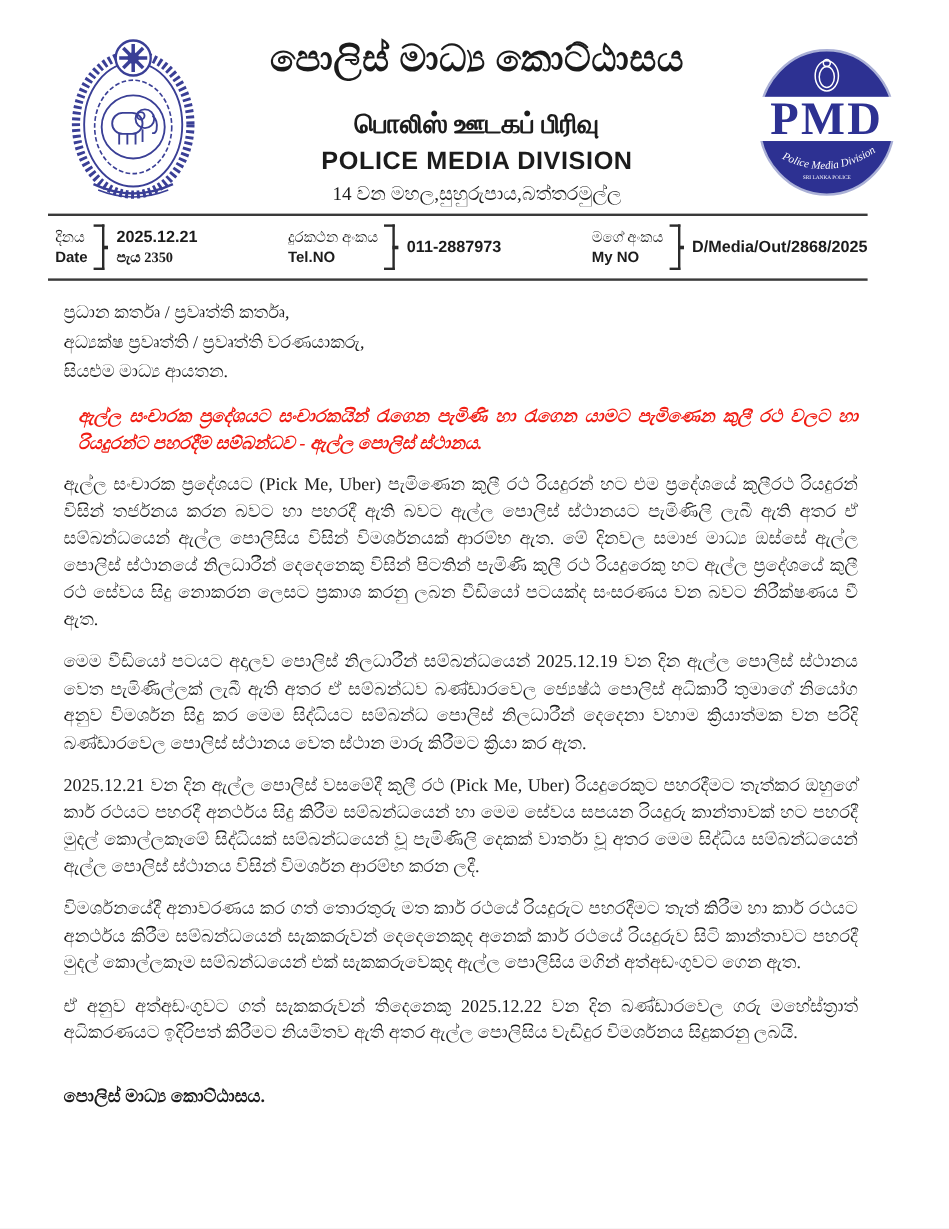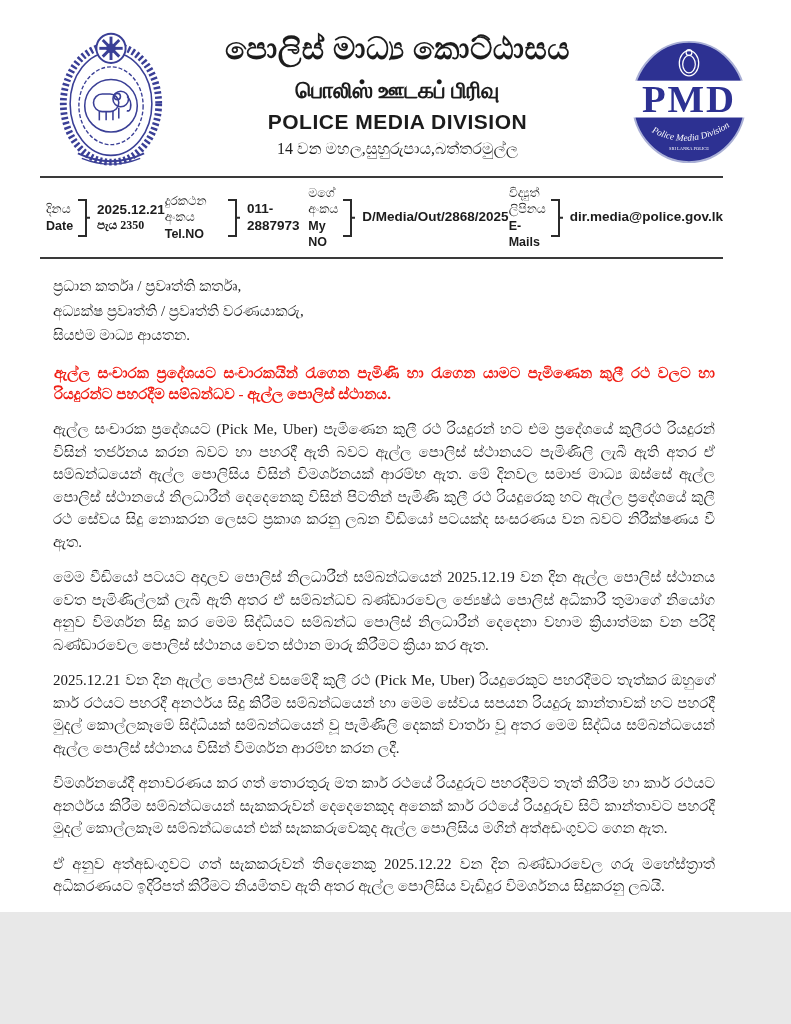--- a/index.html
+++ b/index.html
@@ -1,28 +1,28 @@
 <!DOCTYPE html>
 <html lang="si"><head>
 <meta charset="utf-8">
 <style>
   html,body{margin:0;padding:0;background:#e8e8e8;}
   .page{
-    width:791px;height:912px;margin:0 auto;background:#ffffff;
+    width:791px;height:1024px;margin:0 auto;background:#ffffff;
     font-family:"Liberation Serif","DejaVu Serif",serif;color:#1c1c1c;
     position:relative;box-sizing:border-box;overflow:hidden;
   }
   
   .header-row{display:flex;align-items:flex-start;justify-content:space-between;
     padding:24px 38px 6px 52px;}
   .crest{width:118px;height:146px;flex:0 0 auto;}
   .pmd{width:128px;height:128px;flex:0 0 auto;margin-top:14px;}
   .head-center{flex:1;text-align:center;padding-top:6px;}
   .h-sinhala{font-size:31px;font-weight:700;line-height:1.25;letter-spacing:.5px;}
-  .h-tamil{font-size:23px;font-weight:600;margin-top:8px;line-height:1.2;}
+  .h-tamil{font-size:23px;font-weight:600;margin-top:21px;line-height:1.2;}
   .h-english{font-size:21px;font-weight:700;font-family:"Liberation Sans","DejaVu Sans",sans-serif;margin-top:6px;letter-spacing:.5px;}
   .h-address{font-size:16px;margin-top:6px;}
   
   .rule{height:2px;background:#3a3a3a;width:683px;margin-left:40px;}
   
   .info-bar{display:flex;align-items:center;justify-content:space-between;
     width:677px;margin:7px 0 7px 46px;}
   .info-group{display:flex;align-items:center;}
   .info-labels{display:flex;flex-direction:column;line-height:1.3;}
   .lab-si{font-size:12.5px;}
@@ -30,21 +30,21 @@
   .bracket{width:7px;height:34px;border-top:2.5px solid #2b2b2b;border-right:2.5px solid #2b2b2b;
     border-bottom:2.5px solid #2b2b2b;position:relative;margin:0 10px 0 5px;flex:0 0 auto;}
   .bracket::after{content:"";position:absolute;left:100%;top:50%;width:5px;height:2.5px;
     background:#2b2b2b;transform:translateY(-50%);}
   .info-values{display:flex;flex-direction:column;line-height:1.25;}
   .val{font-size:13.5px;font-weight:600;font-family:"Liberation Sans","DejaVu Sans",sans-serif;}
   .val2{font-size:12px;font-weight:600;}
   
   .content{padding:16px 76px 0 53px;font-size:15px;line-height:1.5;}
   .recipients div{margin:0 0 2px 0;}
-  .subject{color:#f01e14;font-weight:700;margin:16px 0 12px 1px;text-align:justify;line-height:1.45;}
+  .subject{color:#f01e14;font-weight:700;margin:16px 0 12px 12px;text-align:justify;line-height:1.45;font-style:italic;}
   .para{margin:0 0 13px 0;text-align:justify;}
   .closing{margin-top:30px;font-weight:600;}
   svg text{font-family:"Liberation Serif","DejaVu Serif",serif;}
 </style>
 </head>
 <body>
 
 <div class="page">
 
   <div class="header-row">
@@ -141,30 +141,20 @@
       <div class="info-labels">
         <span class="lab-si">මගේ අංකය</span>
         <span class="lab-en">My NO</span>
       </div>
       <span class="bracket"></span>
       <div class="info-values">
         <span class="val">D/Media/Out/2868/2025</span>
       </div>
     </div>
 
-    <div class="info-group">
-      <div class="info-labels">
-        <span class="lab-si">විද්‍යුත් ලිපිනය</span>
-        <span class="lab-en">E-Mails</span>
-      </div>
-      <span class="bracket"></span>
-      <div class="info-values">
-        <span class="val">dir.media@police.gov.lk</span>
-      </div>
-    </div>
   </div>
 
   <div class="rule"></div>
 
   <div class="content">
 
     <div class="recipients">
       <div>ප්‍රධාන කර්තෘ / ප්‍රවෘත්ති කර්තෘ,</div>
       <div>අධ්‍යක්ෂ ප්‍රවෘත්ති / ප්‍රවෘත්ති වරණයාකරු,</div>
       <div>සියළුම මාධ්‍ය ආයතන.</div>

